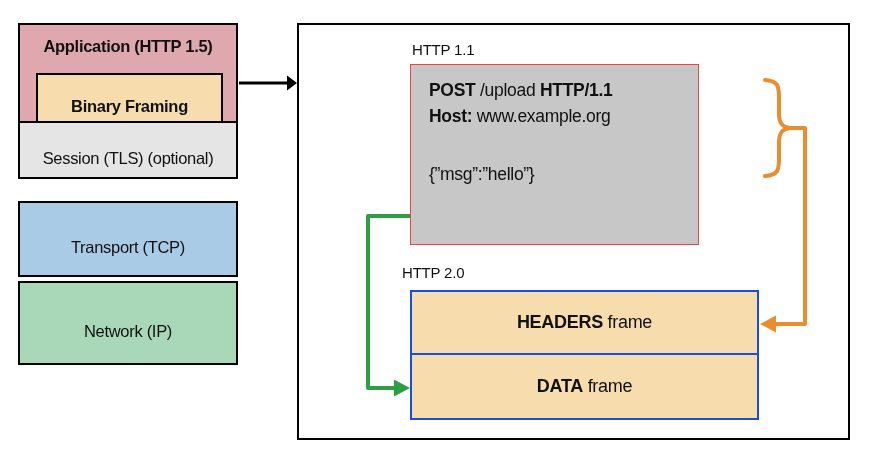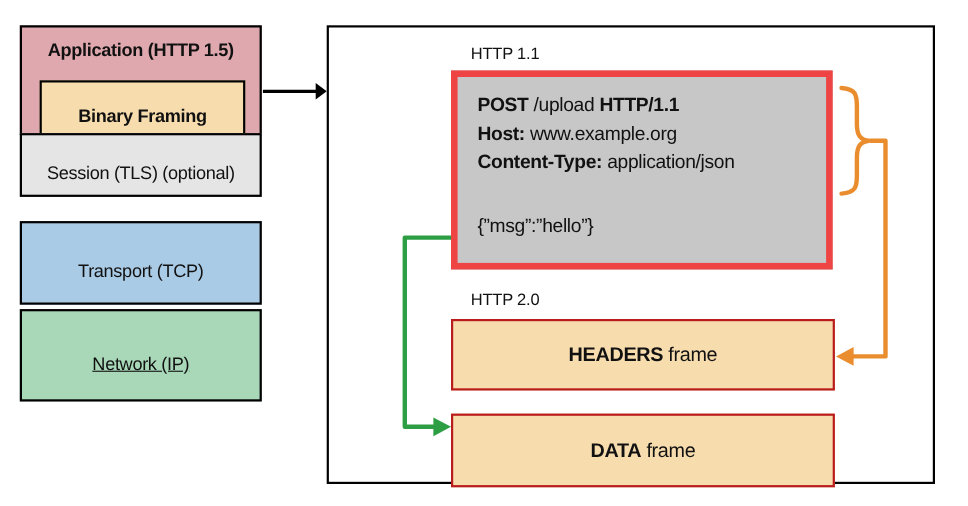--- a/index.html
+++ b/index.html
@@ -20,62 +20,61 @@
     text-align: center;
     font-size: 16.5px;
     letter-spacing: -0.3px;
   }
   .stack-label { white-space: nowrap; margin-top: 16px; }
   #app-box        { top: 23px;  height: 100px; background: #dfa8ae; align-items: flex-start; }
   #app-box .stack-label { margin-top: 12px; font-weight: bold; }
   #binary-box     { top: 73px;  left: 36px; width: 187px; height: 50px; background: #f7dcae; font-weight: bold; }
   #session-box    { top: 121px; height: 58px; background: #e5e5e5; }
   #transport-box  { top: 201px; height: 76px; background: #aacbe6; }
-  #network-box    { top: 281px; height: 84px; background: #a9d8b9; text-decoration: underline; }
+  #network-box    { top: 281px; height: 84px; background: #a9d8b9; }
 
   
   #outer-panel {
     left: 297px; top: 23px; width: 553px; height: 417px;
     border: 2px solid #000; background: #fff;
   }
   .section-label {
     position: absolute;
     font-size: 15px;
     letter-spacing: -0.2px;
     white-space: nowrap;
-    margin-left: 16px;
   }
   #http11-label { left: 412px; top: 41px; }
-  #http20-label { left: 412px; top: 264px; }
+  #http20-label { left: 402px; top: 264px; }
 
   
   #request-box {
-    left: 410px; top: 64px; width: 347px; height: 181px;
-    border: 6px solid #ef4444; background: #c7c7c7;
+    left: 410px; top: 64px; width: 289px; height: 181px;
+    border: 1px solid #ef4444; background: #c7c7c7;
     padding: 12px 0 0 18px;
   }
   .req-line {
     font-size: 17.5px;
     line-height: 26px;
     letter-spacing: -0.3px;
     white-space: pre;
   }
   .req-line .b { font-weight: bold; }
   #req-body-line { margin-top: 32px; }
 
   
   .frame-box {
     position: absolute;
     left: 410px; width: 349px;
-    border: 2px solid #b91c1c; background: #f7dcae;
+    border: 2px solid #1d4ed8; background: #f7dcae;
     display: flex; align-items: center; justify-content: center;
     font-size: 18px; letter-spacing: -0.3px;
   }
   #headers-frame { top: 290px; height: 65px; }
-  #data-frame    { top: 353px; height: 67px; margin-top: 23px; }
+  #data-frame    { top: 353px; height: 67px; }
   .frame-box .b { font-weight: bold; }
   .frame-text { white-space: pre; }
 
   #connector-layer {
     position: absolute; left: 0; top: 0; width: 880px; height: 460px;
     pointer-events: none;
   }
 </style>
 </head>
 <body>
@@ -96,21 +95,20 @@
   <span class="stack-label">Network (IP)</span>
 </div>
 
 <div class="abs" id="outer-panel"></div>
 
 <div class="section-label" id="http11-label">HTTP 1.1</div>
 
 <div class="abs" id="request-box">
   <div class="req-line"><span class="b">POST</span><span> /upload </span><span class="b">HTTP/1.1</span></div>
   <div class="req-line"><span class="b">Host:</span><span> www.example.org</span></div>
-  <div class="req-line"><span class="b">Content-Type:</span><span> application/json</span></div>
   <div class="req-line" id="req-body-line">{”msg”:”hello”}</div>
 </div>
 
 <div class="section-label" id="http20-label">HTTP 2.0</div>
 
 <div class="frame-box" id="headers-frame">
   <span class="frame-text"><span class="b">HEADERS</span><span> frame</span></span>
 </div>
 <div class="frame-box" id="data-frame">
   <span class="frame-text"><span class="b">DATA</span><span> frame</span></span>

